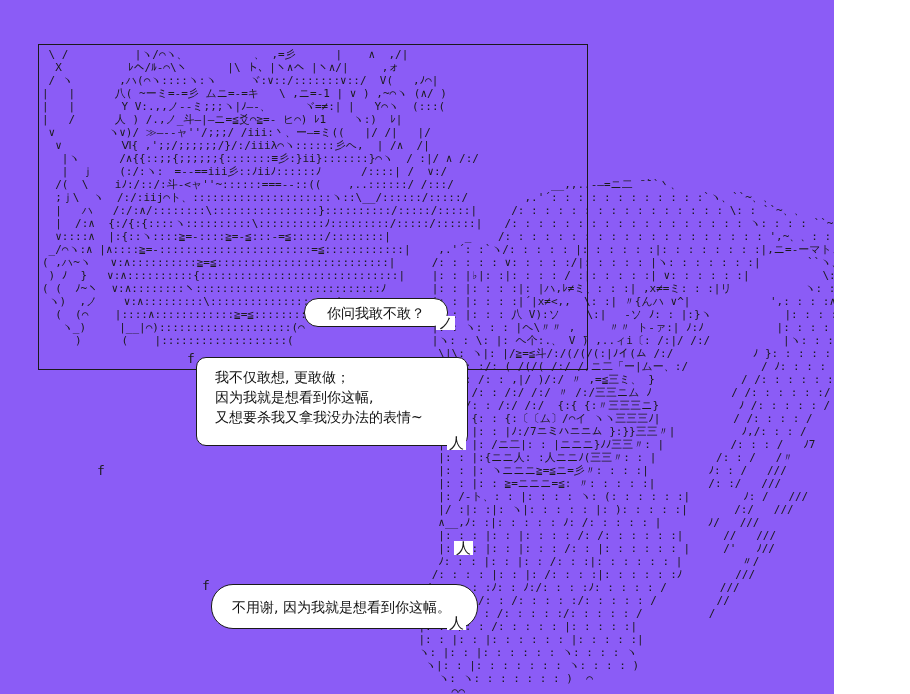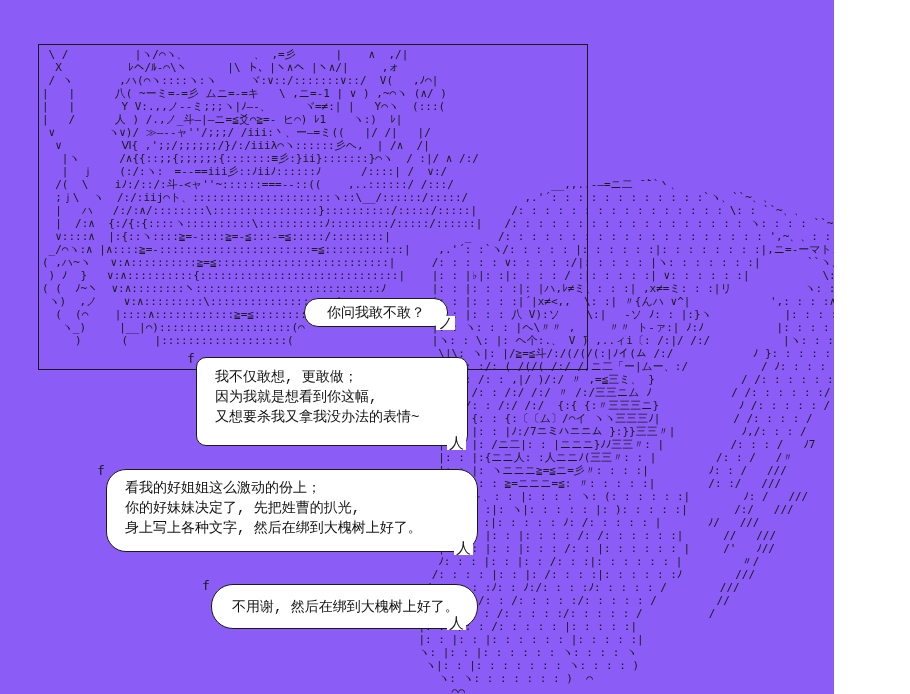--- a/index.html
+++ b/index.html
@@ -32,21 +32,20 @@
   .art-right{left:392px;top:178px;z-index:3;}
 
   .bubble{
     position:absolute;
     background:#fff;
     border:1.5px solid #1a1a1a;
     z-index:5;
     box-sizing:border-box;
     display:flex;
     align-items:center;
-    font-family:Liberation Mono, monospace;
   }
   .bubble-text{
     white-space:pre-line;
     font-size:14px;
     line-height:20px;
     color:#111;
     width:100%;
   }
   .bubble-1{left:304px;top:298px;width:144px;height:29px;border-radius:14px;}
   .bubble-1 .bubble-text{text-align:center;line-height:26px;}
@@ -152,27 +151,22 @@
   <span class="deco tail tail-1">ノ</span>
 
   <div class="bubble bubble-2">
     <div class="bubble-text">我不仅敢想, 更敢做；
 因为我就是想看到你这幅,
 又想要杀我又拿我没办法的表情~</div>
   </div>
   <span class="deco corner corner-2">f</span>
   <span class="deco tail tail-2">人</span>
 
-  <div class="bubble bubble-3">
-    <div class="bubble-text">看我的好姐姐这么激动的份上；
-你的好妹妹决定了, 先把姓曹的扒光,
-身上写上各种文字, 然后在绑到大槐树上好了。</div>
-  </div>
   <span class="deco corner corner-3">f</span>
   <span class="deco tail tail-3">人</span>
 
   <div class="bubble bubble-4">
-    <div class="bubble-text">不用谢, 然后在绑到大槐树上好了。</div>
+    <div class="bubble-text">不用谢, 因为我就是想看到你这幅。</div>
   </div>
   <span class="deco corner corner-4">f</span>
   <span class="deco tail tail-4">人</span>
 
 </div>
 
 </body></html>

